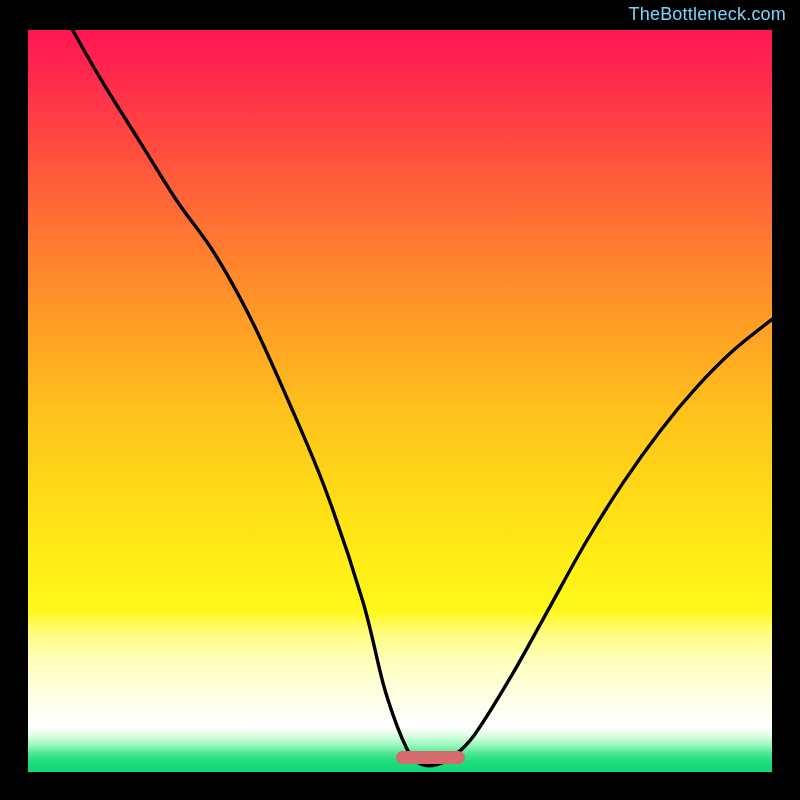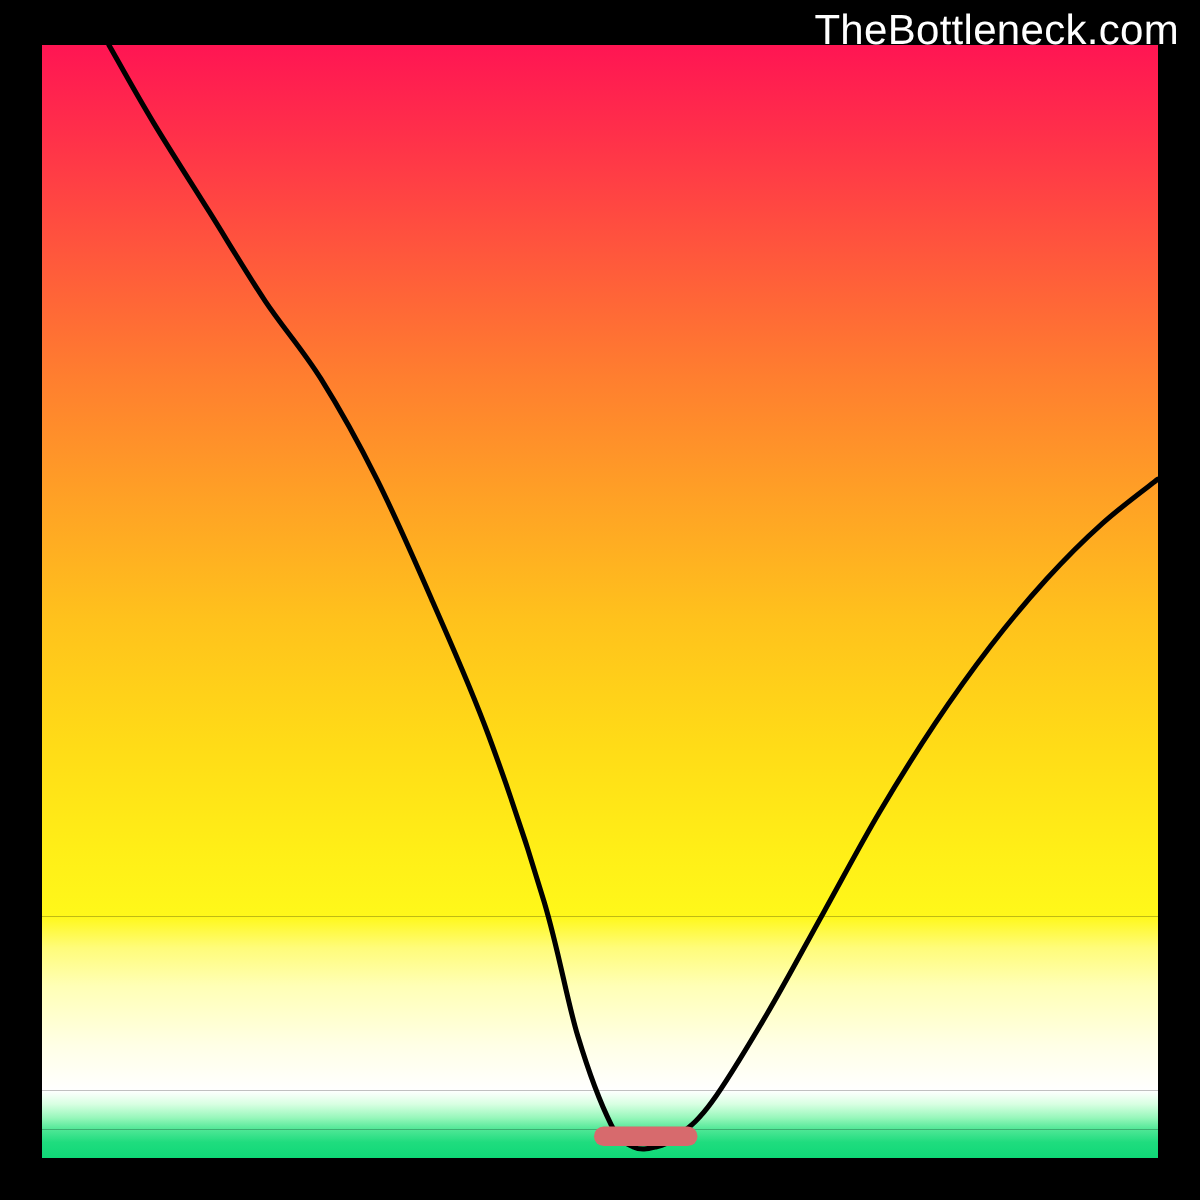--- a/index.html
+++ b/index.html
@@ -14,22 +14,22 @@
   .frame {
     position: relative;
     width: 800px;
     height: 800px;
     background: #000;
   }
   .watermark {
     position: absolute;
     top: 4px;
     right: 14px;
-    color: #ffffff;
-    font-size: 28px;
+    color: #7dd3fc;
+    font-size: 18px;
     letter-spacing: 0.2px;
     z-index: 10;
   }
   
   .plot {
     position: absolute;
     left: 28px;
     top: 30px;
     width: 744px;   
     height: 742px;  

